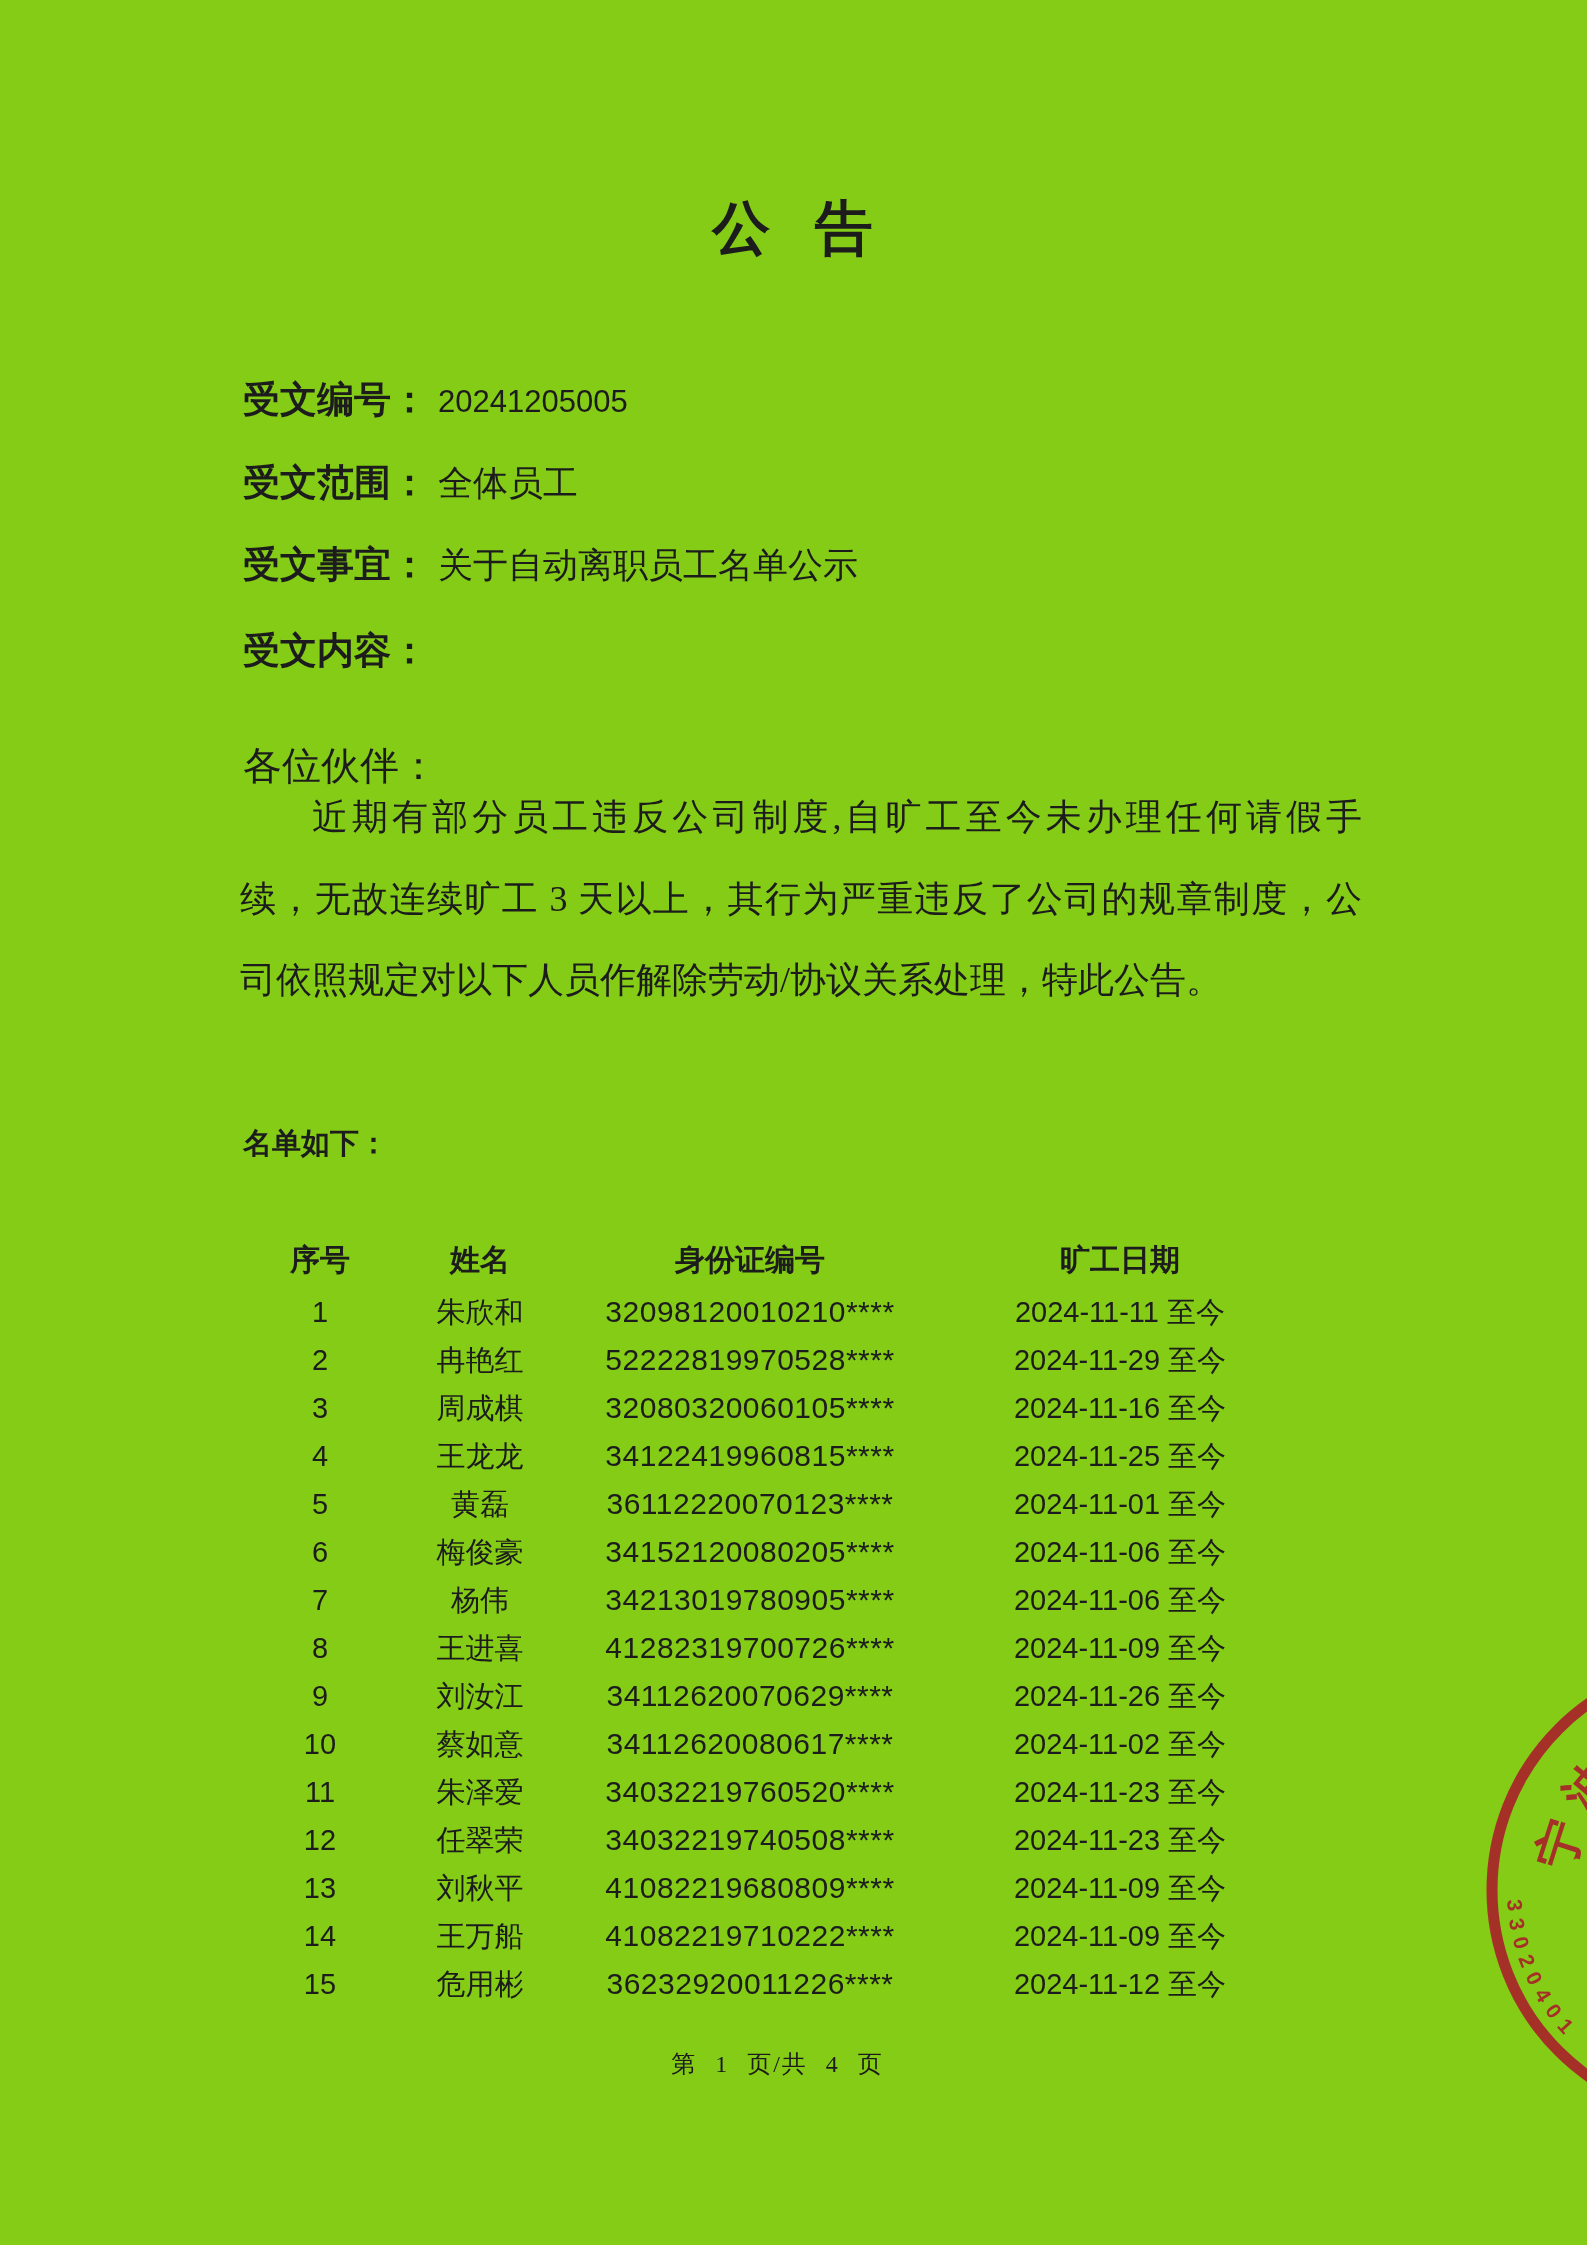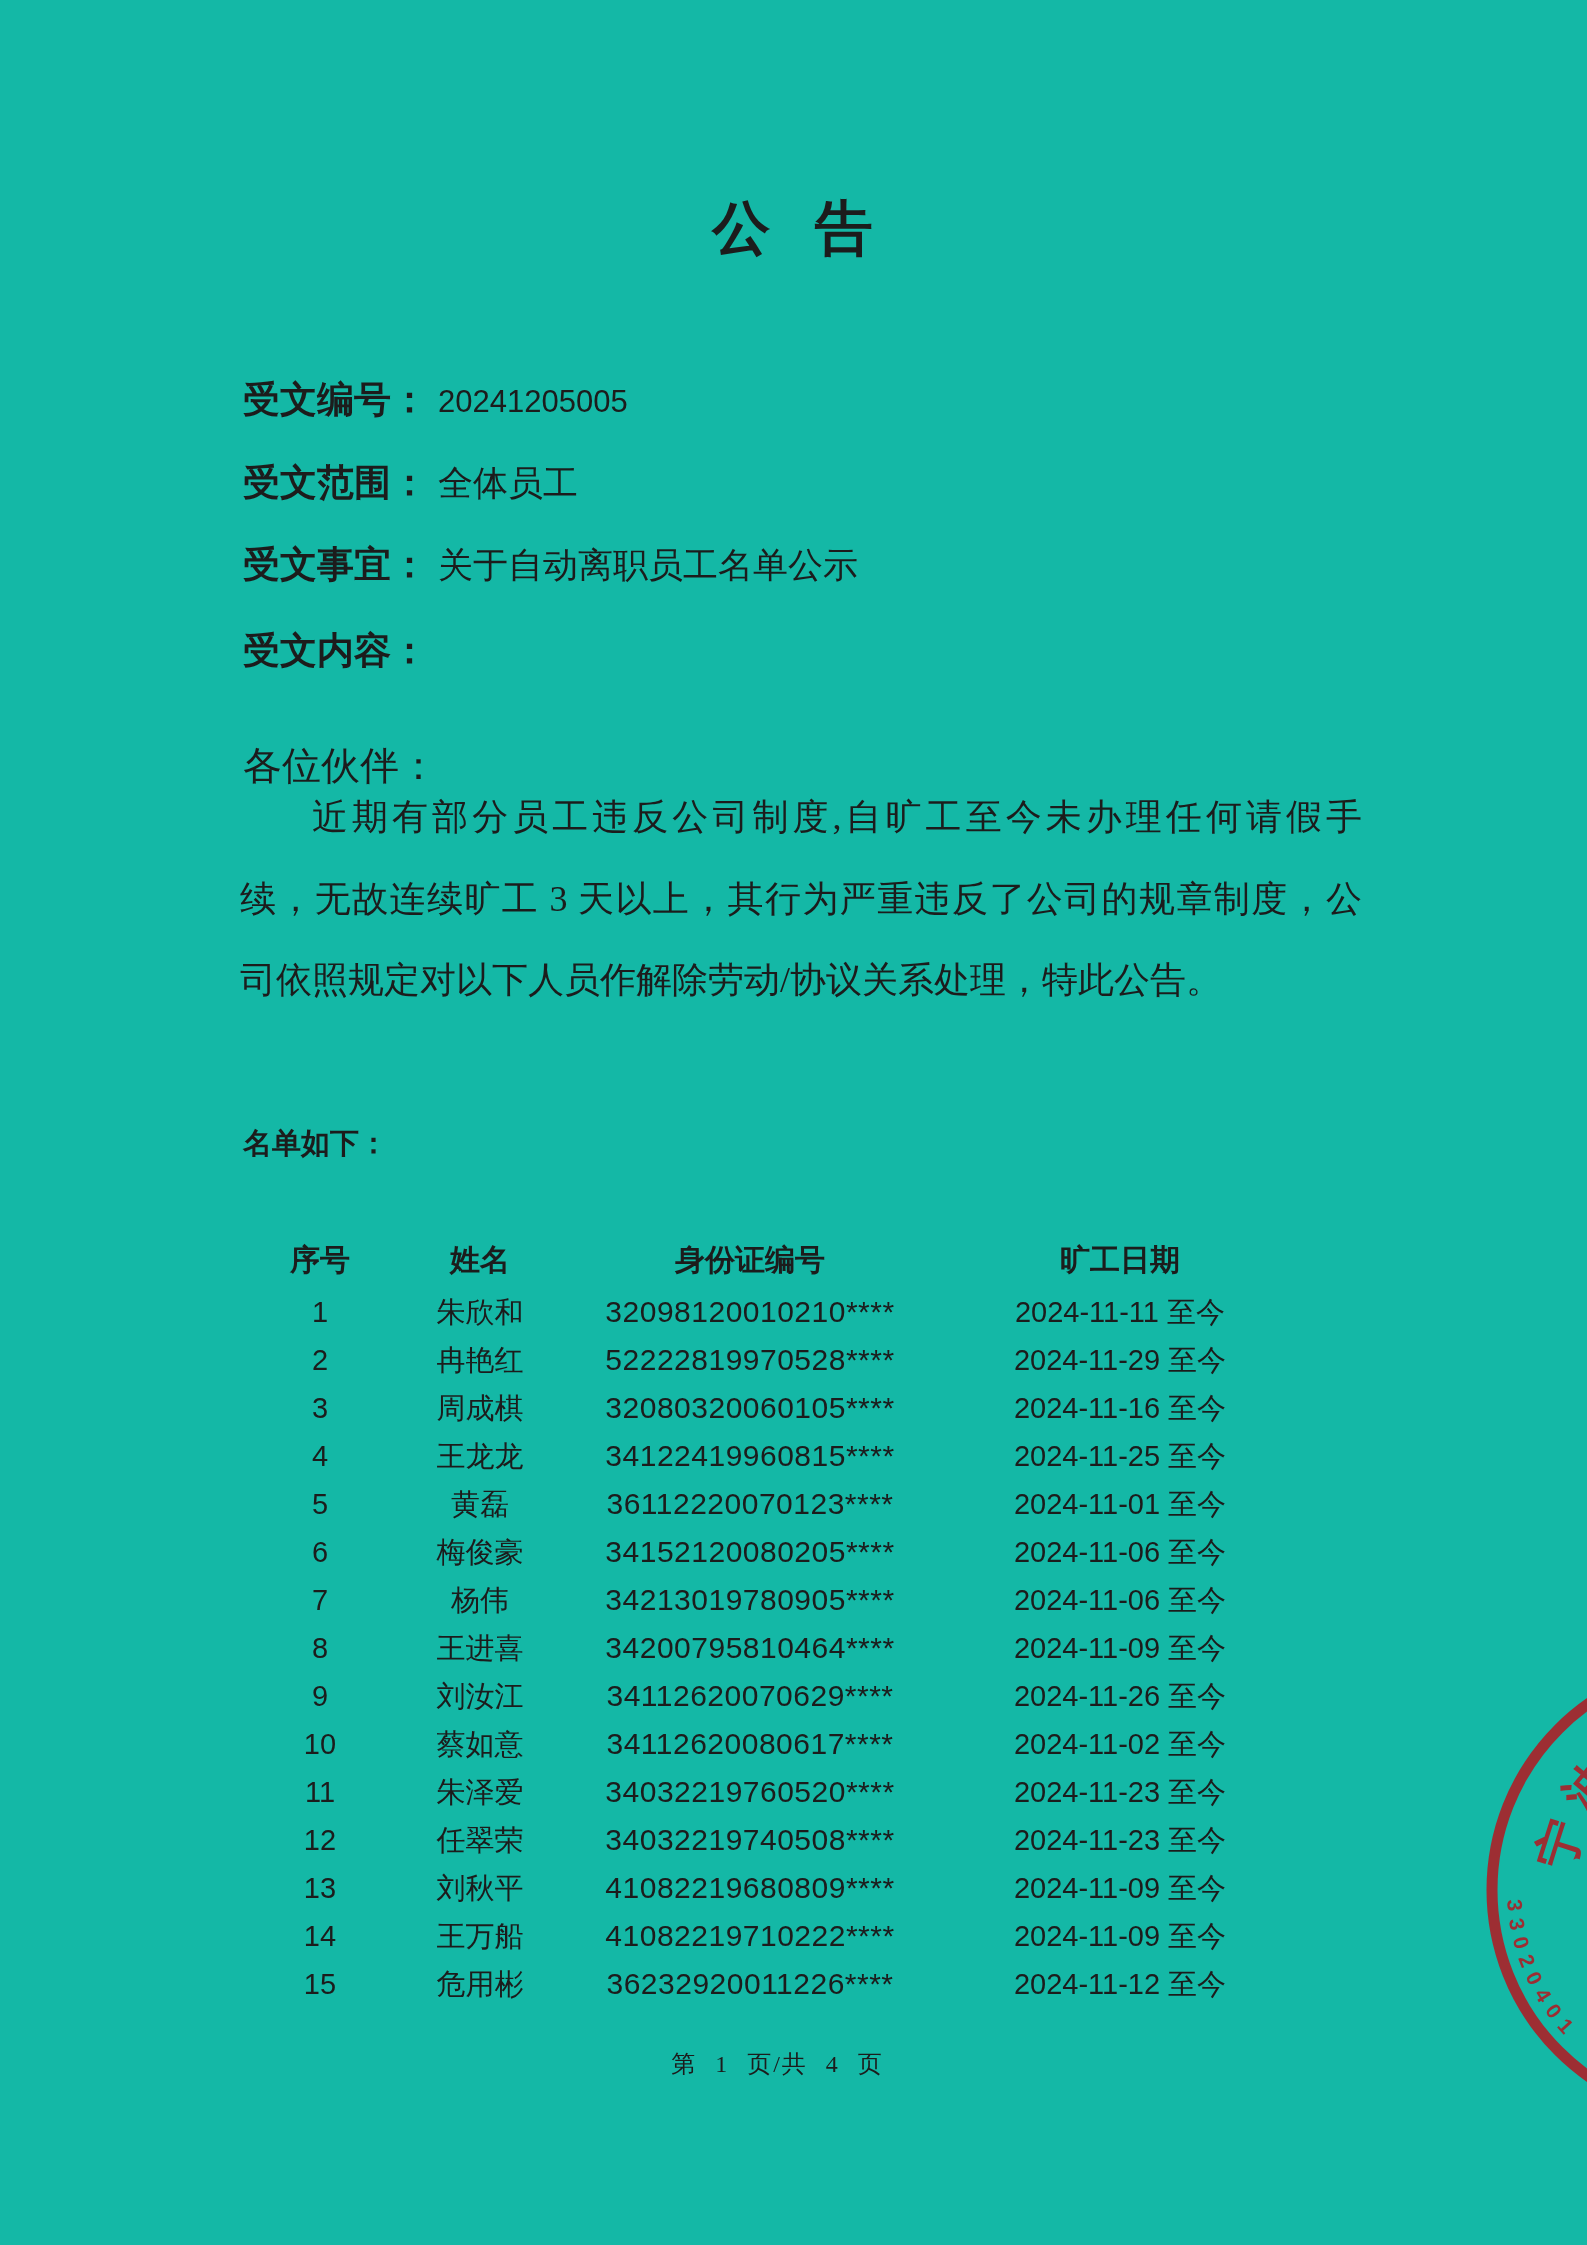--- a/index.html
+++ b/index.html
@@ -1,19 +1,19 @@
 <!DOCTYPE html>
 <html><head>
 <meta charset="utf-8">
 <style>
   html,body{margin:0;padding:0;background:#ffffff;}
   .page{
     position:relative;
     width:1587px;height:2245px;
-    background:#14b8a6;
+    background:#84cc16;
     overflow:hidden;
     font-family:"Liberation Serif","DejaVu Serif",serif;
     color:#1c1c1c;
   }
   .abs{position:absolute;}
   .doc-title{
     top:190px;left:0;width:1587px;
     text-align:center;
     font-size:58px;font-weight:700;
     word-spacing:0.45em;
@@ -127,21 +127,21 @@
         </div>
       <div class="roster-row">
           <div class="col-seq">7</div>
           <div class="col-name">杨伟</div>
           <div class="col-id">34213019780905****</div>
           <div class="col-date">2024-11-06 至今</div>
         </div>
       <div class="roster-row">
           <div class="col-seq">8</div>
           <div class="col-name">王进喜</div>
-          <div class="col-id">34200795810464****</div>
+          <div class="col-id">41282319700726****</div>
           <div class="col-date">2024-11-09 至今</div>
         </div>
       <div class="roster-row">
           <div class="col-seq">9</div>
           <div class="col-name">刘汝江</div>
           <div class="col-id">34112620070629****</div>
           <div class="col-date">2024-11-26 至今</div>
         </div>
       <div class="roster-row">
           <div class="col-seq">10</div>

